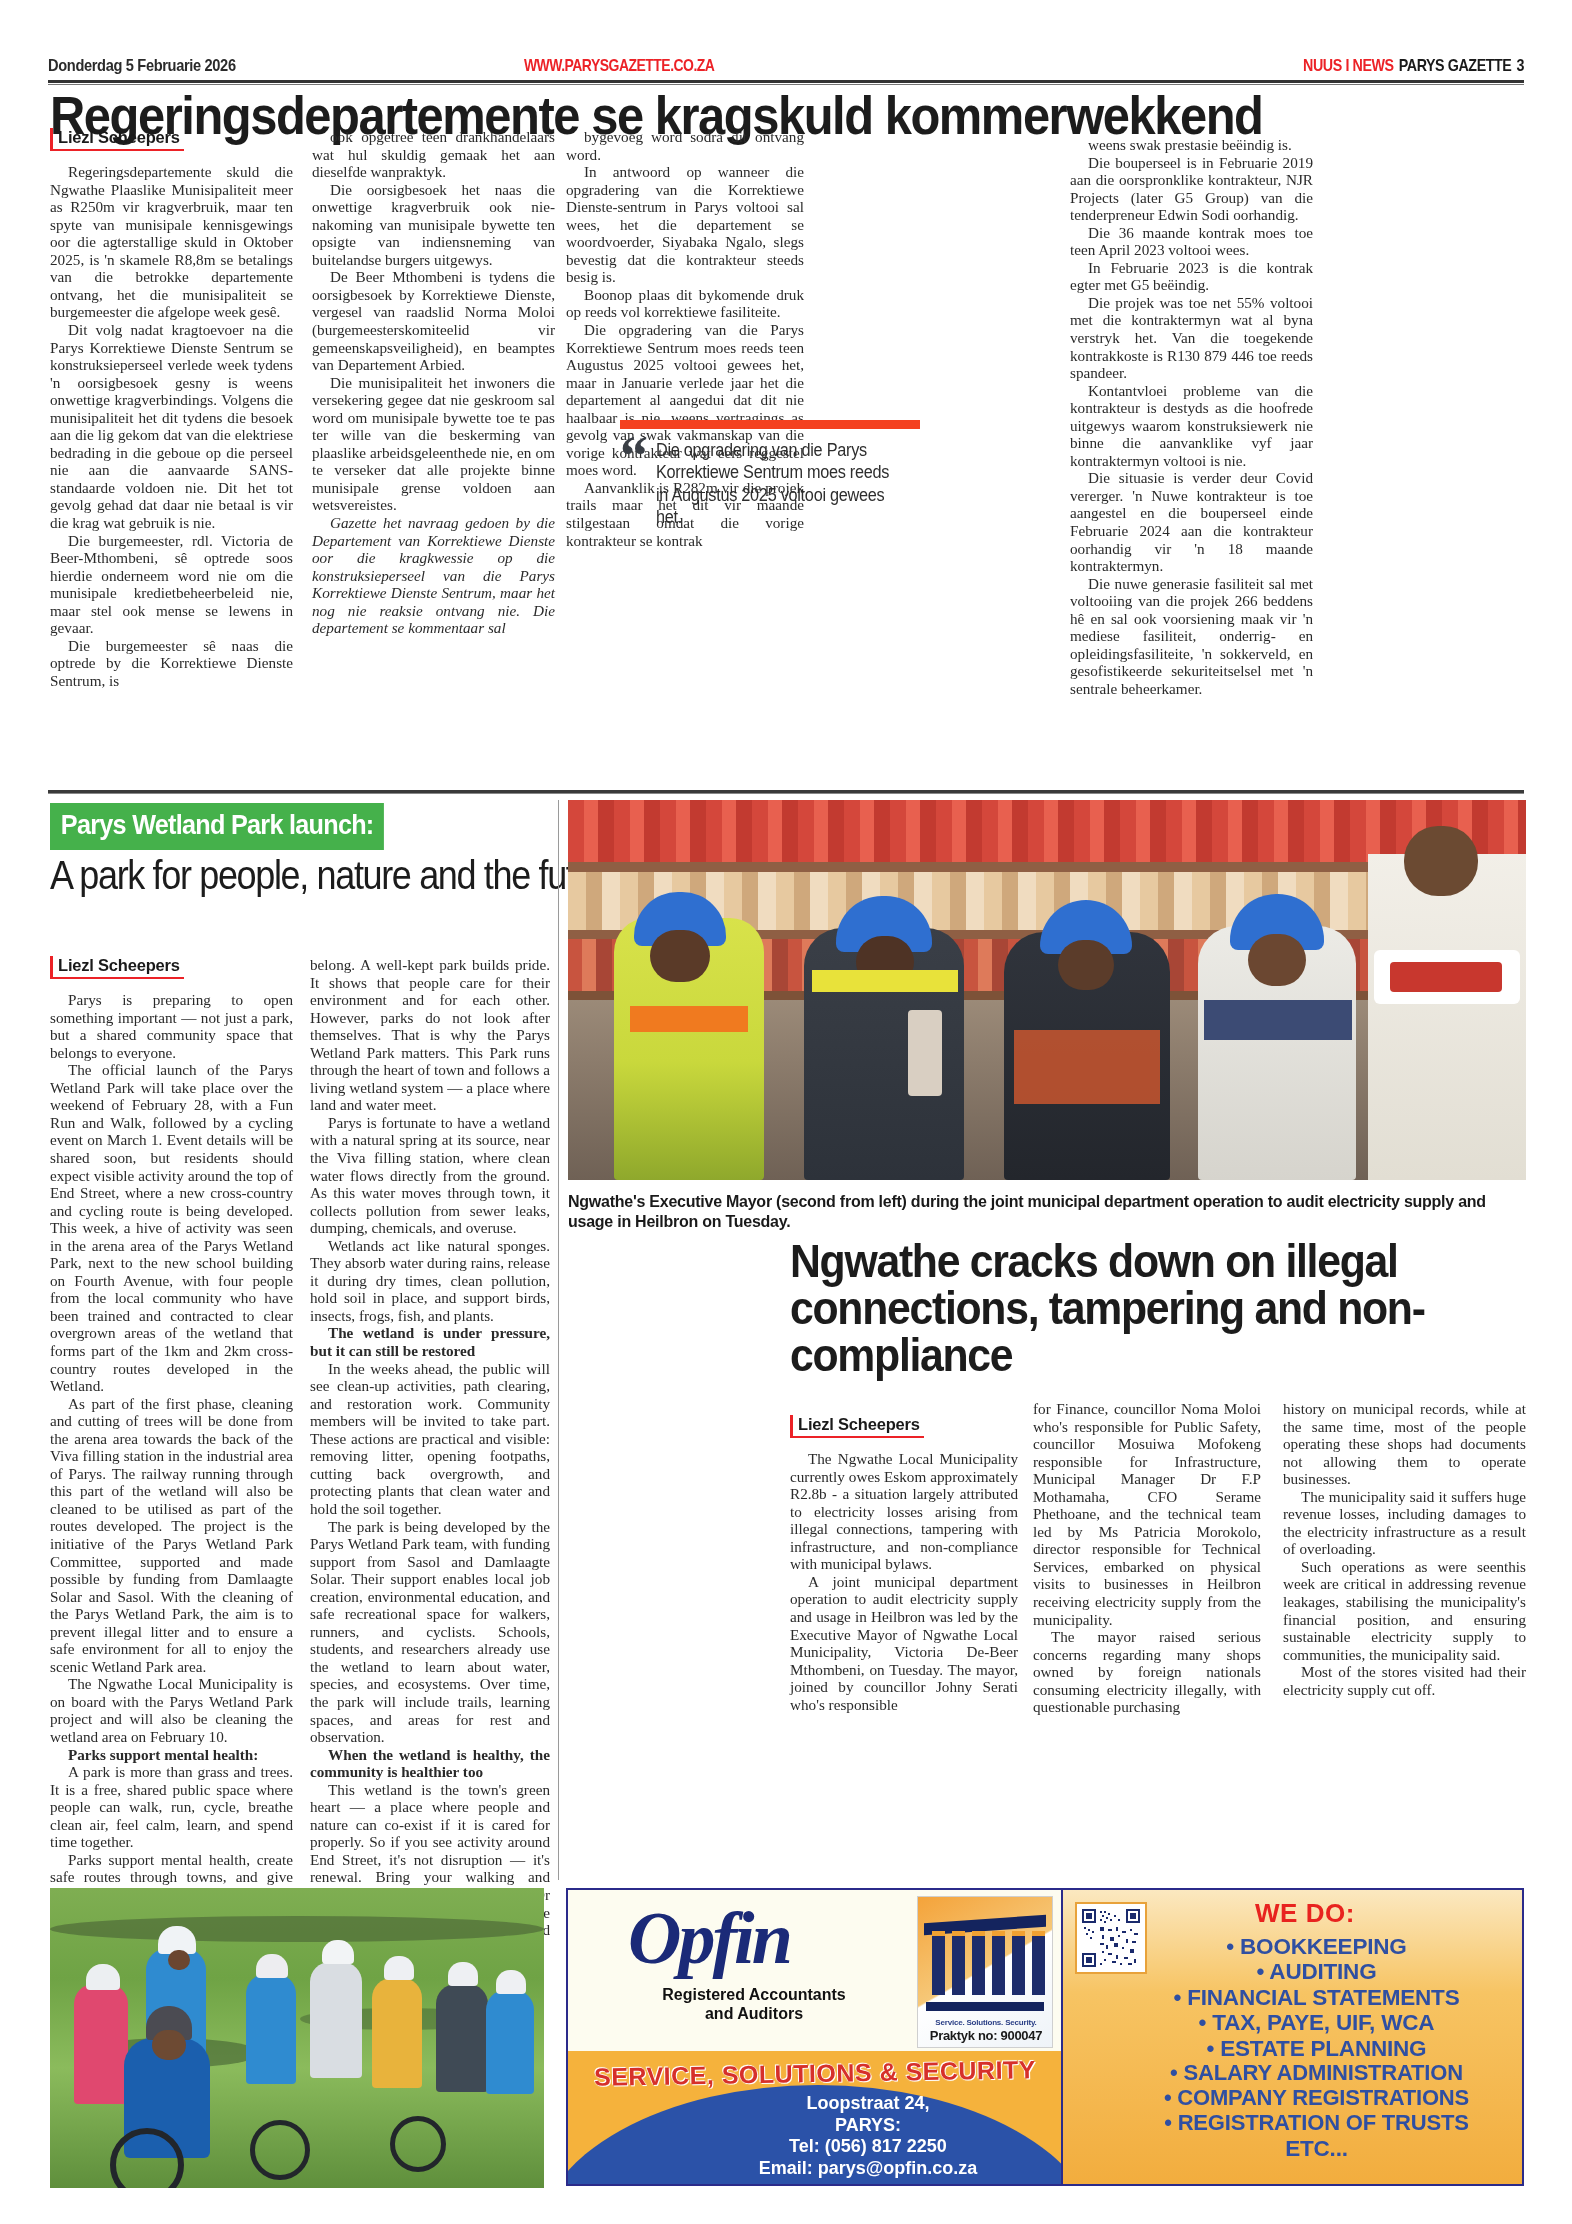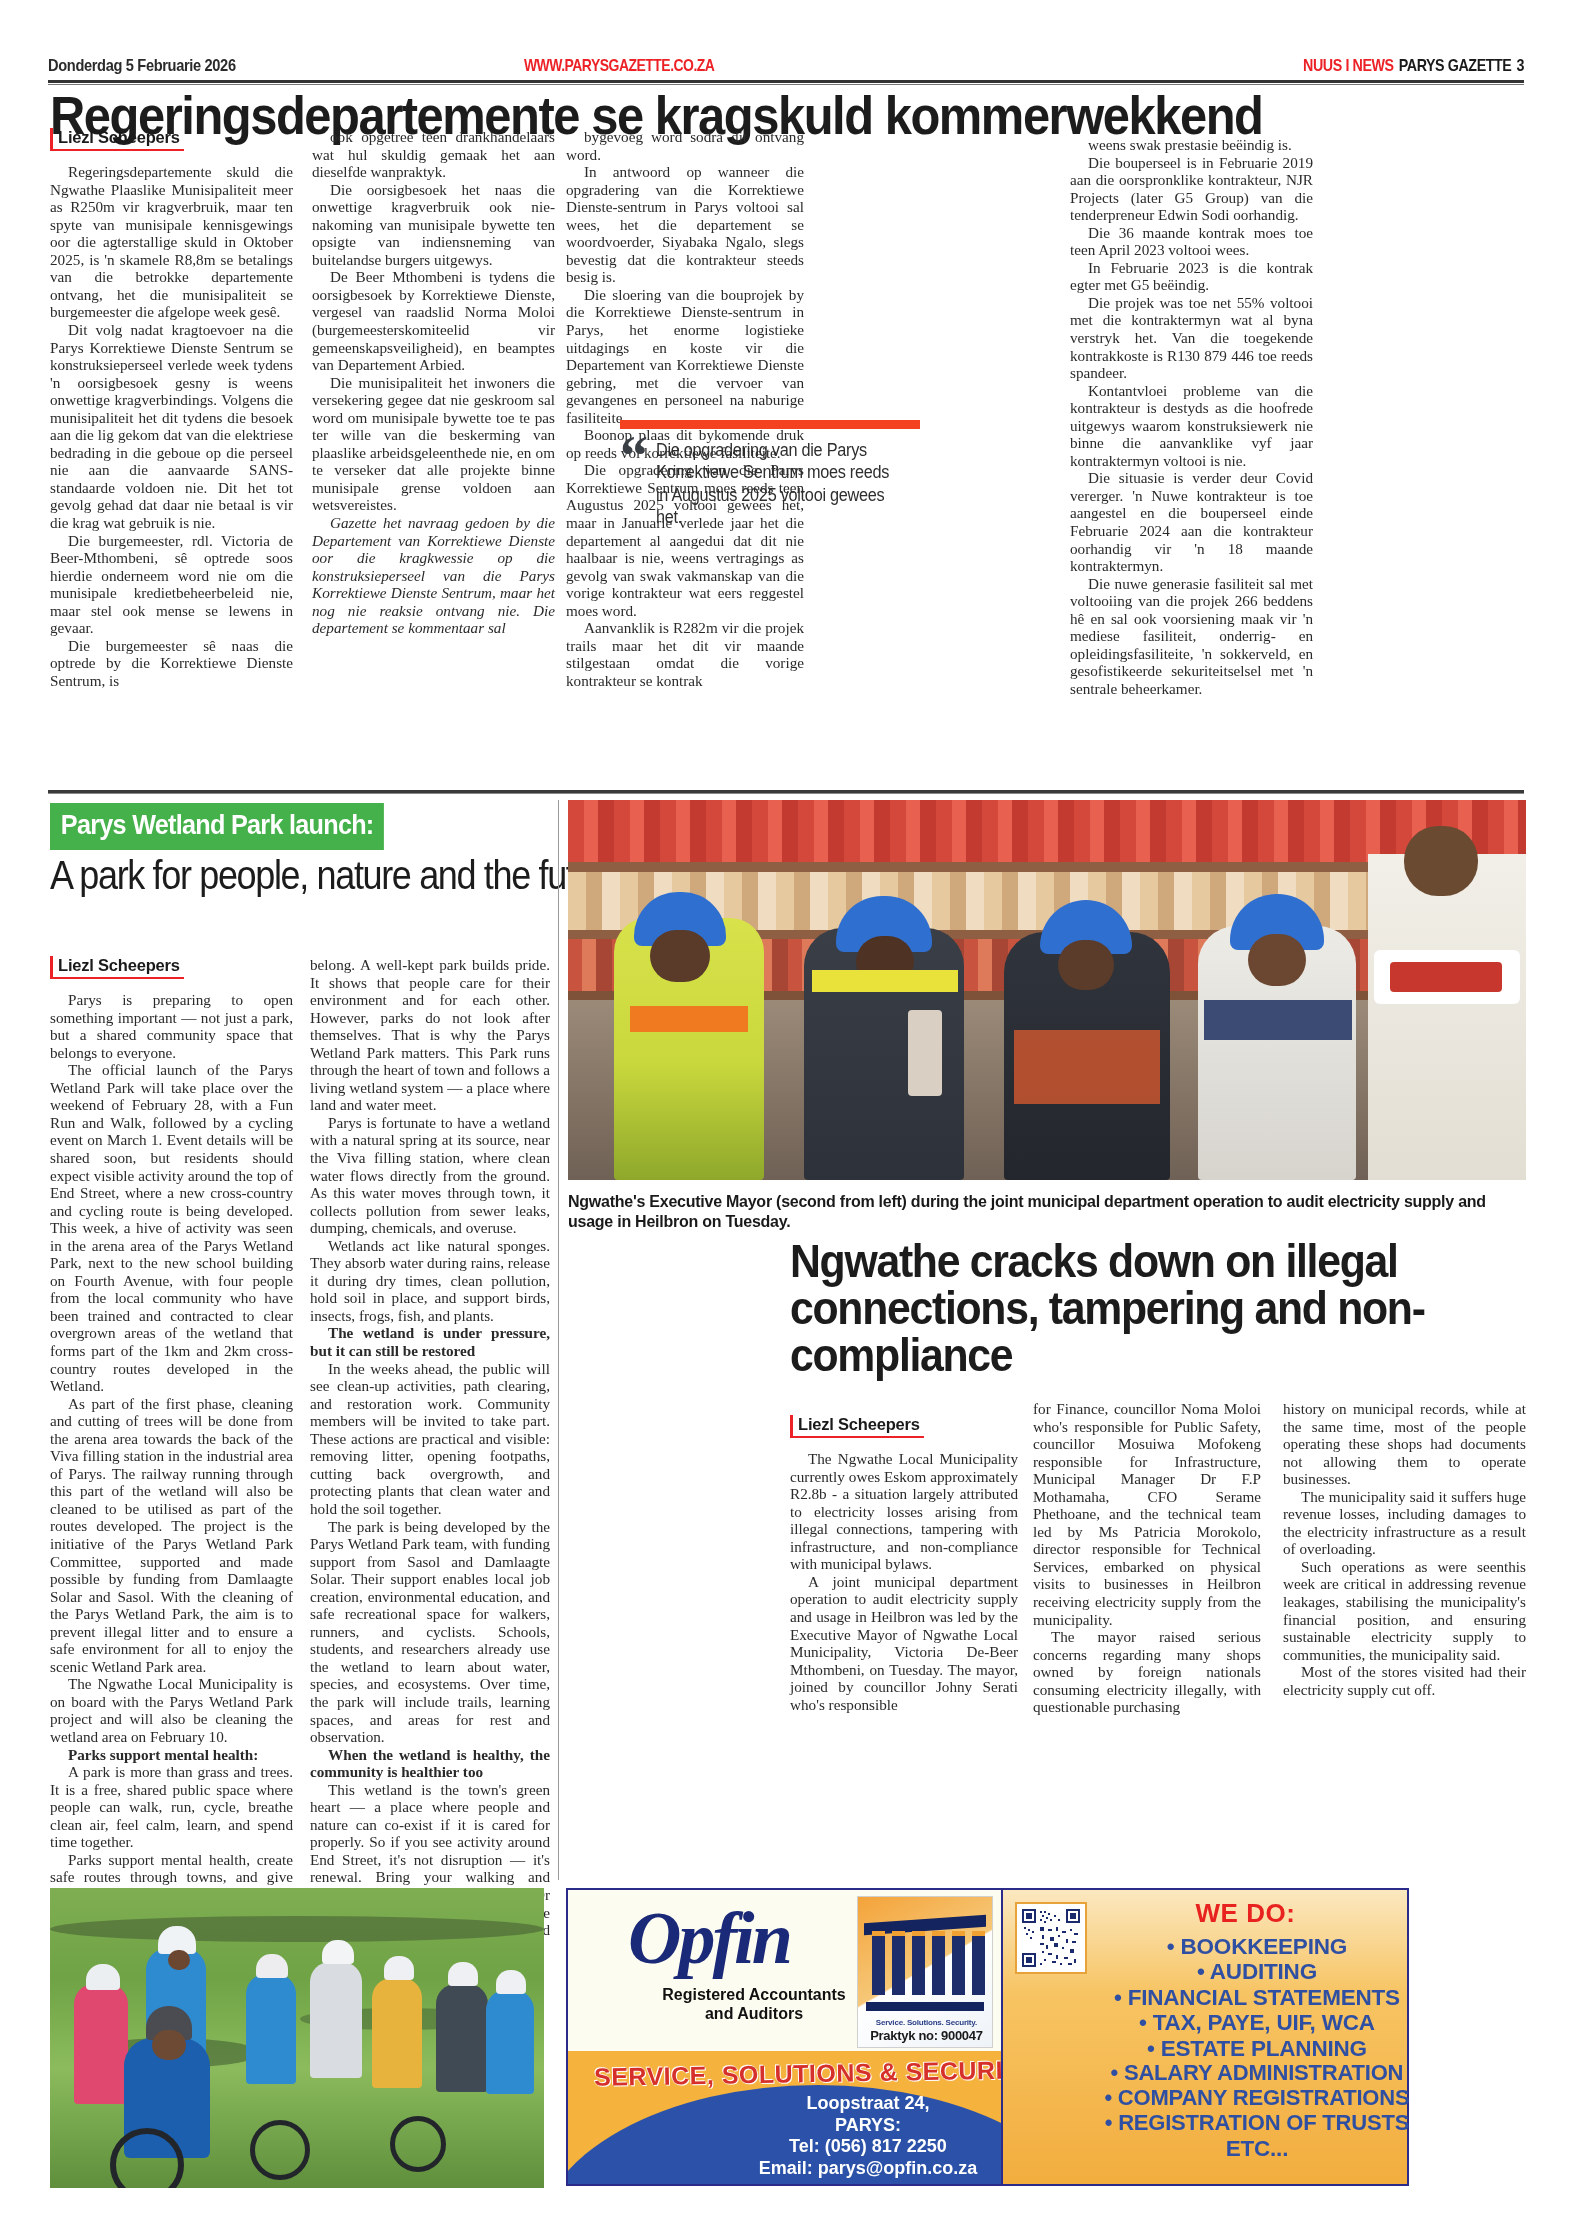--- a/index.html
+++ b/index.html
@@ -150,21 +150,21 @@
   .vrule { position: absolute; width: 1px; background: #9a9a9a; }
 
   
   .photo2 {
     position: absolute; left: 50px; top: 1888px; width: 494px; height: 300px;
     overflow: hidden;
   }
 
   
   .ad-wrap {
-    position: absolute; left: 566px; top: 1888px; width: 843px; height: 298px;
+    position: absolute; left: 566px; top: 1888px; width: 958px; height: 298px;
     border: 2px solid #2b2b8a; display: flex; background: #a21caf;
   }
   .ad-left { width: 494px; height: 100%; position: relative; background:#fff; }
   .ad-logo-area { height: 165px; position: relative; background: #fdfcf0; }
   .optin-logo {
     position: absolute; left: 60px; top: 6px;
     font-family: "Liberation Serif", serif;
     font-style: italic; font-weight: 700; font-size: 74px;
     color: #1b2a78; letter-spacing: -3px;
   }
@@ -271,21 +271,20 @@
     <p>ook opgetree teen drankhandelaars wat hul skuldig gemaak het aan dieselfde wanpraktyk.</p>
     <p>Die oorsigbesoek het naas die onwettige kragverbruik ook nie-nakoming van munisipale bywette ten opsigte van indiensneming van buitelandse burgers uitgewys.</p>
     <p>De Beer Mthombeni is tydens die oorsigbesoek by Korrektiewe Dienste, vergesel van raadslid Norma Moloi (burgemeesterskomiteelid vir gemeenskapsveiligheid), en beamptes van Departement Arbied.</p>
     <p>Die munisipaliteit het inwoners die versekering gegee dat nie geskroom sal word om munisipale bywette toe te pas ter wille van die beskerming van plaaslike arbeidsgeleenthede nie, en om te verseker dat alle projekte binne munisipale grense voldoen aan wetsvereistes.</p>
     <p class="ital">Gazette het navraag gedoen by die Departement van Korrektiewe Dienste oor die kragkwessie op die konstruksieperseel van die Parys Korrektiewe Dienste Sentrum, maar het nog nie reaksie ontvang nie. Die departement se kommentaar sal</p>
   </div>
 
   <div class="col" id="a1c3">
     <p>bygevoeg word sodra dit ontvang word.</p>
     <p>In antwoord op wanneer die opgradering van die Korrektiewe Dienste-sentrum in Parys voltooi sal wees, het die departement se woordvoerder, Siyabaka Ngalo, slegs bevestig dat die kontrakteur steeds besig is.</p>
-    <p style="width:238px">Die sloering van die bouprojek by die Korrektiewe Dienste-sentrum in Parys, het enorme logistieke uitdagings en koste vir die Departement van Korrektiewe Dienste gebring, met die vervoer van gevangenes en personeel na naburige fasiliteite.</p>
     <p>Boonop plaas dit bykomende druk op reeds vol korrektiewe fasiliteite.</p>
     <p>Die opgradering van die Parys Korrektiewe Sentrum moes reeds teen Augustus 2025 voltooi gewees het, maar in Januarie verlede jaar het die departement al aangedui dat dit nie haalbaar is nie, weens vertragings as gevolg van swak vakmanskap van die vorige kontrakteur wat eers reggestel moes word.</p>
     <p>Aanvanklik is R282m vir die projek trails maar het dit vir maande stilgestaan omdat die vorige kontrakteur se kontrak</p>
   </div>
 
   <div class="pullquote">
     <div class="pq-bar"></div>
     <div class="pq-body">
       <div class="pq-mark">“</div>
       <div class="pq-text">Die opgradering van die Parys Korrektiewe Sentrum moes reeds in Augustus 2025 voltooi gewees het.</div>

